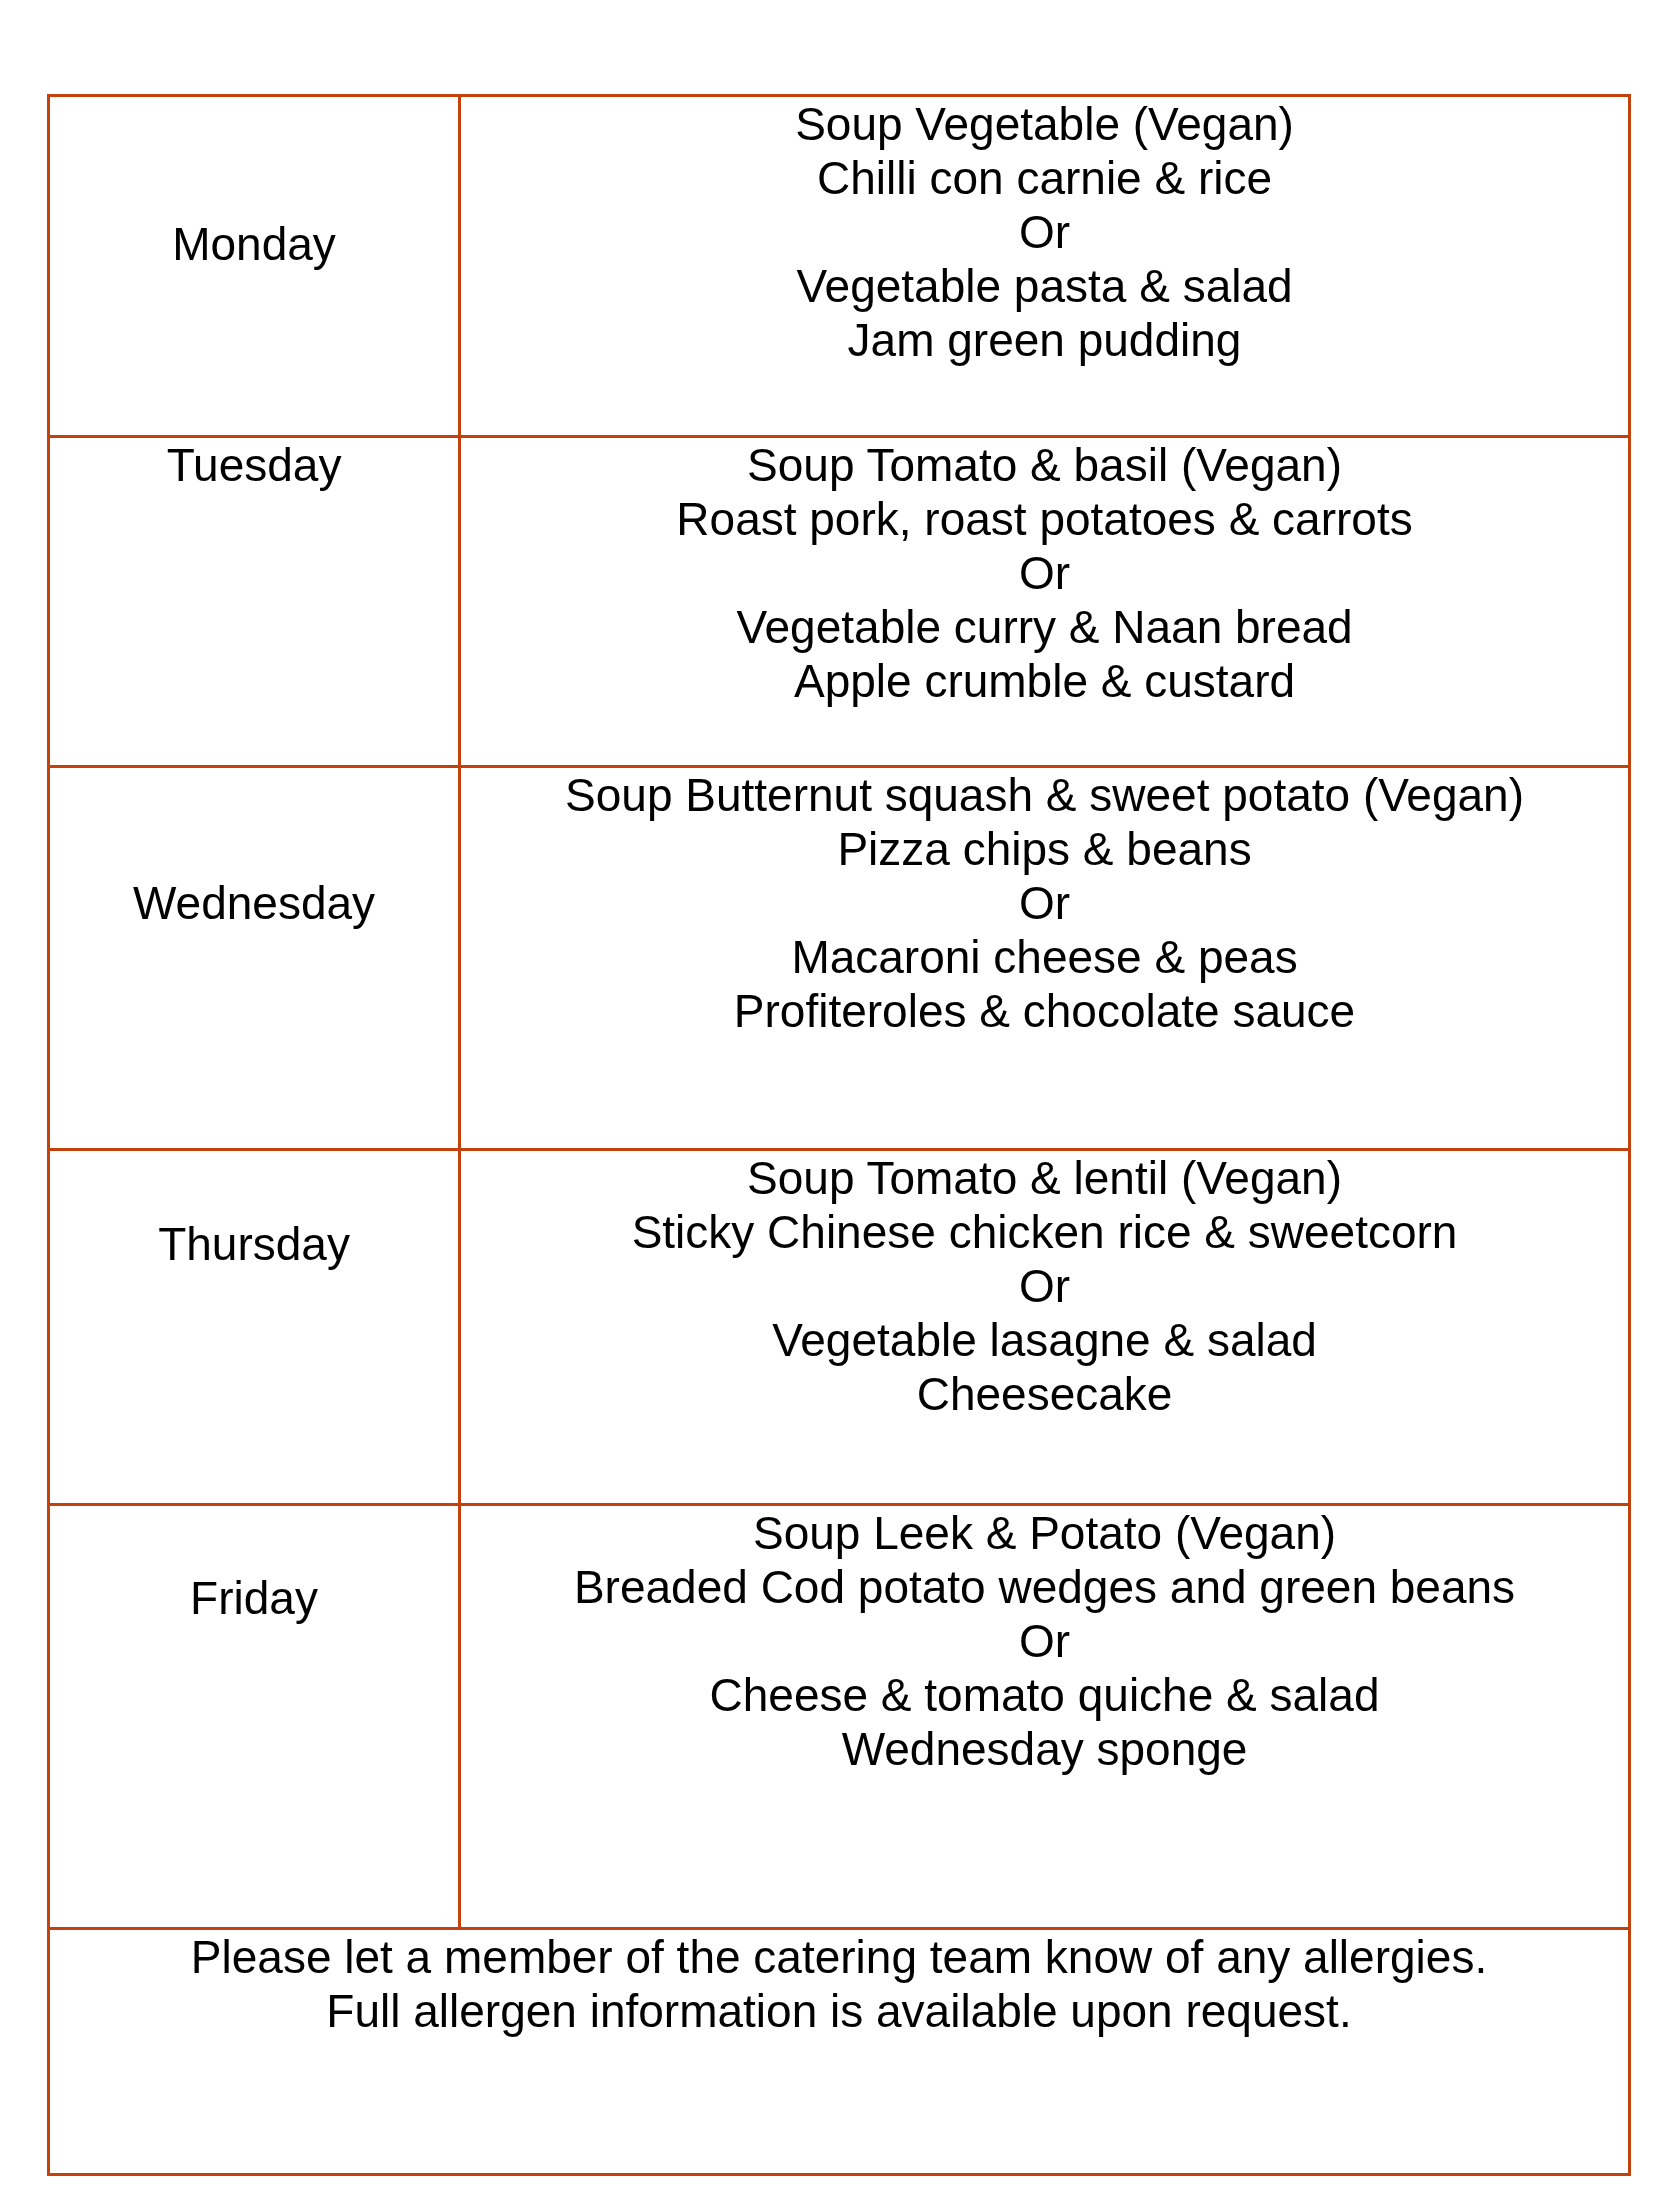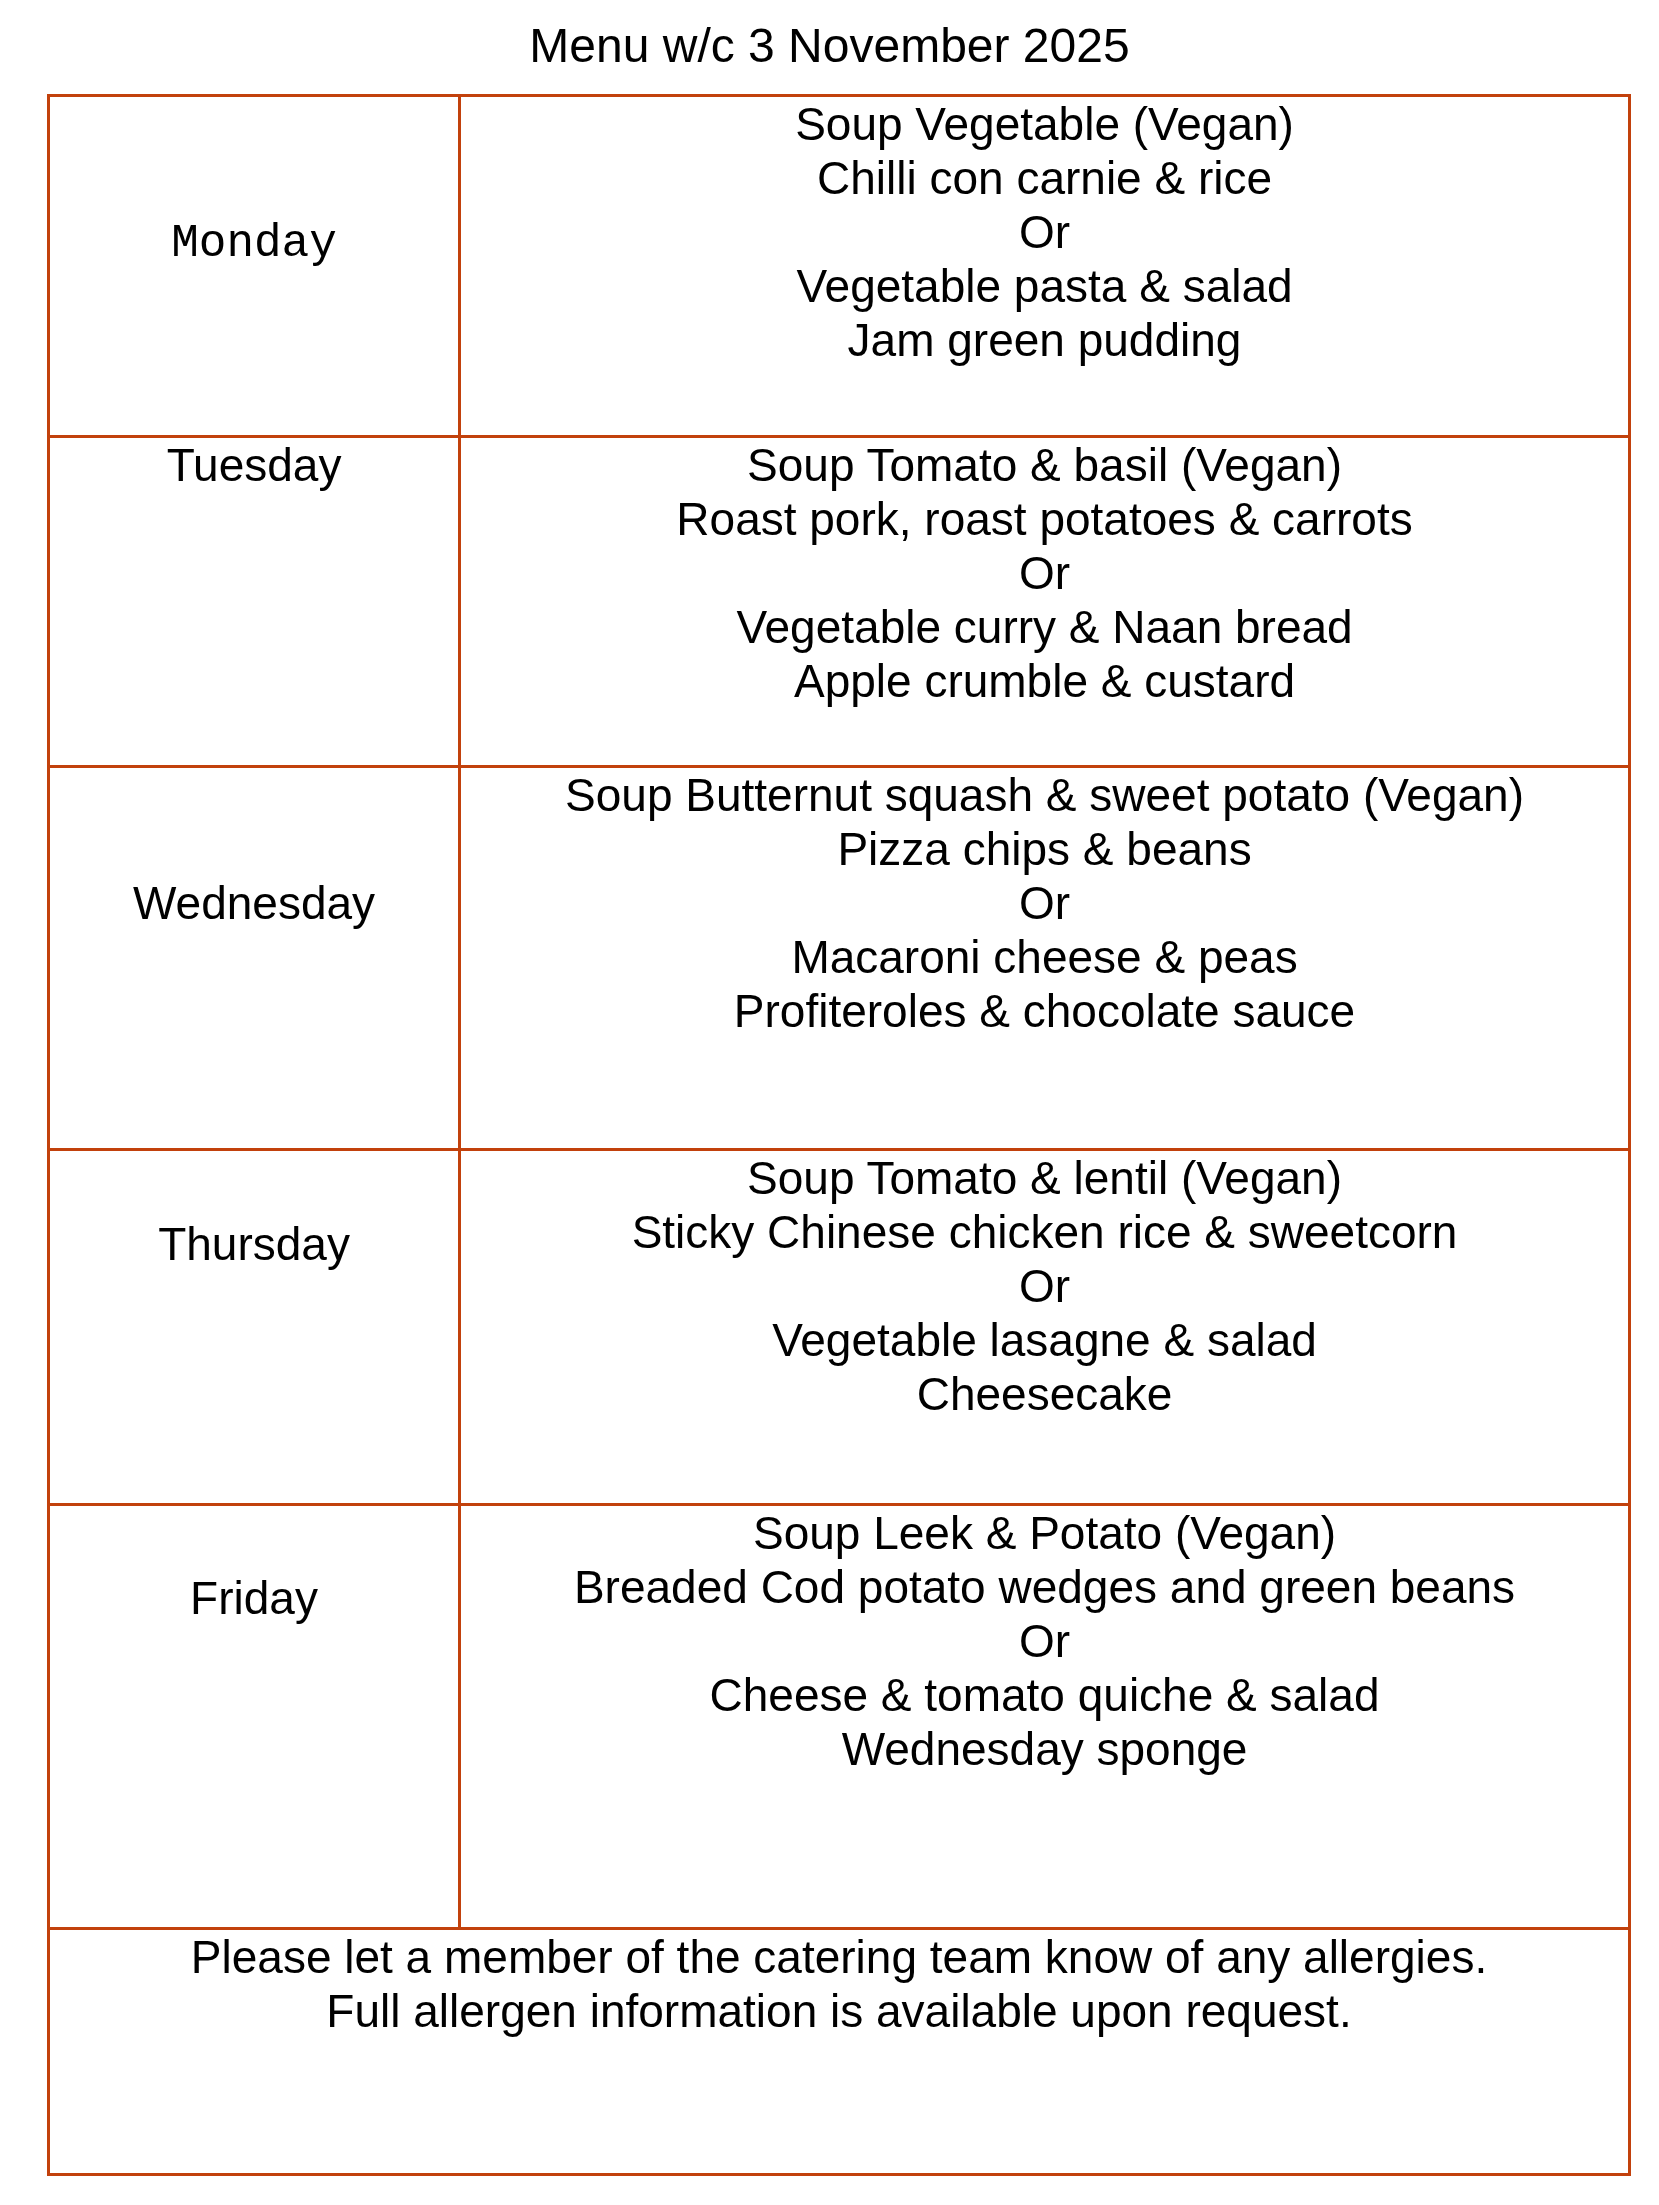--- a/index.html
+++ b/index.html
@@ -42,39 +42,38 @@
   col.day-col  { width: 26%; }
   col.menu-col { width: 74%; }
 
   tr.row-mon { height: 341px; }
   tr.row-tue { height: 330px; }
   tr.row-wed { height: 383px; }
   tr.row-thu { height: 355px; }
   tr.row-fri { height: 424px; }
   tr.row-foot{ height: 246px; }
 
-  td.day-cell.pt-mon { padding-top: 120px; font-family: Liberation Mono, monospace; }
+  td.day-cell.pt-mon { padding-top: 120px; }
   td.day-cell.pt-tue { }
   td.day-cell.pt-wed { padding-top: 108px; border-radius: 9px; }
   td.day-cell.pt-thu { padding-top: 66px; }
   td.day-cell.pt-fri { padding-top: 65px; margin-left: 18px; }
 
   td.menu-cell { padding-top: 4.2px; }
 
   td.footer-cell {
     padding-top: 57px;
     line-height: 57px;
   }
 </style>
 </head>
 <body>
 
 <div class="page">
 
-  <div class="title">Menu w/c 3 November 2025</div>
 
   <table class="menu-table">
     <colgroup>
       <col class="day-col">
       <col class="menu-col">
     </colgroup>
 
     <tbody>
         <tr class="row-mon">
       <td class="day-cell pt-mon">

